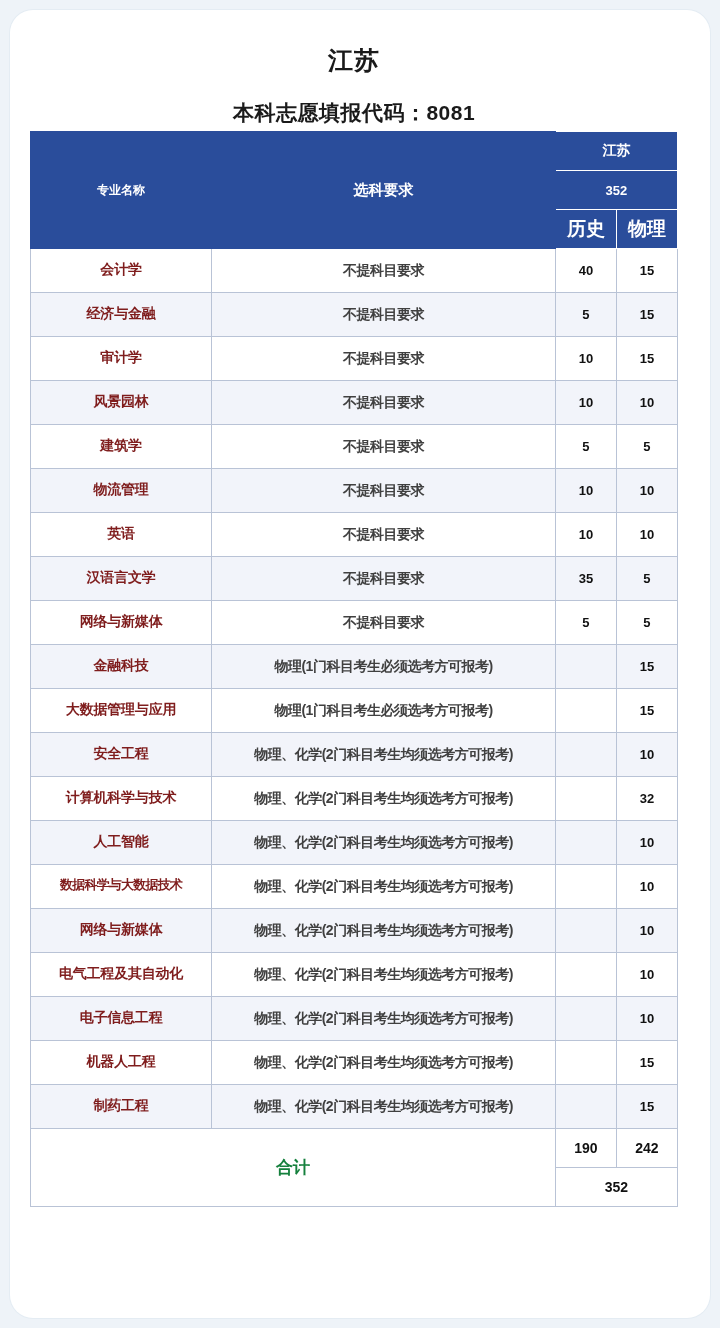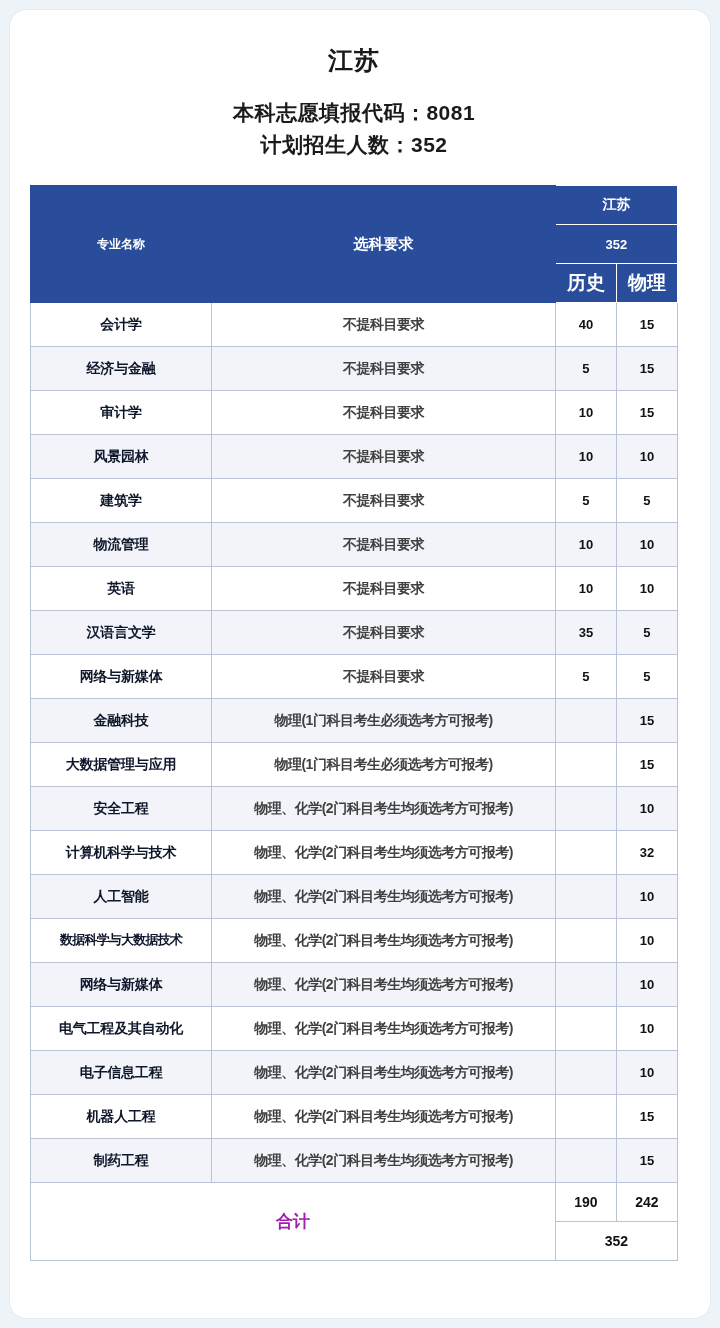--- a/index.html
+++ b/index.html
@@ -15,21 +15,21 @@
   .page {
     position: relative;
     width: 720px;
     height: 1328px;
     box-sizing: border-box;
     padding: 10px 10px;
     background: #eef3f8;
   }
   .card {
     background: #ffffff;
-    border-radius: 16px;
+    border-radius: 23px;
     width: 700px;
     height: 1308px;
     box-sizing: border-box;
     padding: 34px 32px 20px 20px;
     box-shadow: 0 0 0 1px #e4ecf3;
   }
   .title {
     text-align: center;
     font-size: 25px;
     font-weight: bold;
@@ -71,24 +71,25 @@
   }
   .hdr-major { font-size: 12px; }
   .hdr-req { font-size: 15px; }
   .hdr-prov { font-size: 14px; height: 38px; }
   .hdr-total { font-size: 13px; height: 38px; }
   .hdr-sub { font-size: 19px; height: 38px; }
 
   .row-major {
     font-weight: bold;
     font-size: 14px;
-    color: #0f172a;
+    color: #7f1d1d;
     height: 43px;
     line-height: 1.1;
     letter-spacing: -0.2px;
+    font-family: Liberation Mono, monospace;
   }
   .row-req {
     font-weight: bold;
     font-size: 14px;
     color: #404040;
     letter-spacing: -0.5px;
   }
   .row-num {
     font-weight: bold;
     font-size: 13px;
@@ -96,21 +97,21 @@
   }
   tr.alt td {
     background: #f2f4fa;
   }
   tr.white td {
     background: #ffffff;
   }
   .sum-label {
     font-weight: bold;
     font-size: 17px;
-    color: #a21caf;
+    color: #15803d;
   }
   .sum-num {
     font-weight: bold;
     font-size: 14px;
     color: #111111;
     height: 38px;
   }
   .sum-total {
     font-weight: bold;
     font-size: 14px;
@@ -123,21 +124,20 @@
   col.c-p     { width: 60px; }
 </style>
 </head>
 <body>
 
 <div class="page">
   <div class="card">
 
     <div class="title">江苏</div>
     <div class="subtitle">本科志愿填报代码：8081</div>
-    <div class="subtitle second">计划招生人数：352</div>
 
     <table class="plan">
       <colgroup>
         <col class="c-major">
           <col class="c-req">
           <col class="c-h">
           <col class="c-p">
       </colgroup>
       <thead>
         <tr>

